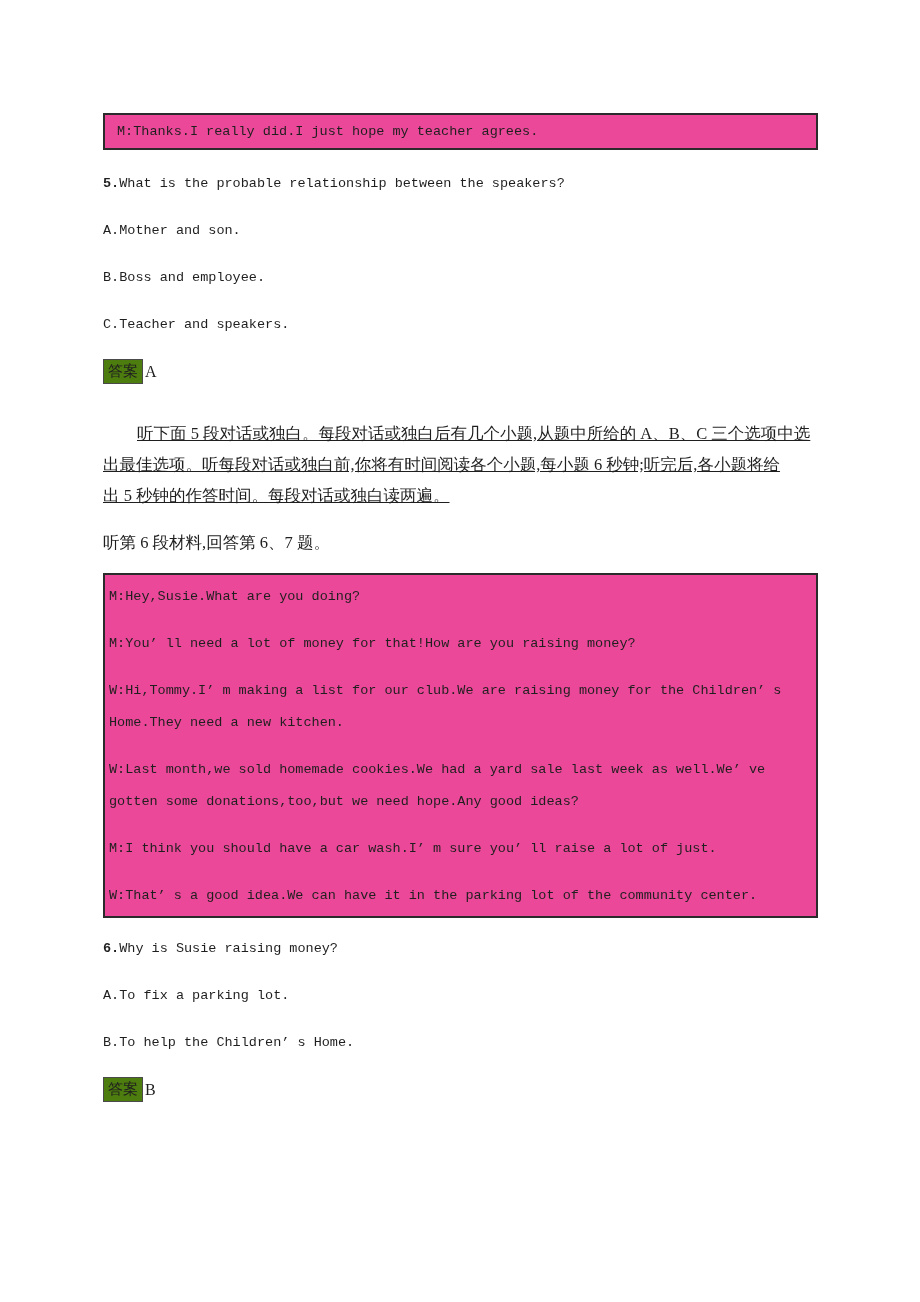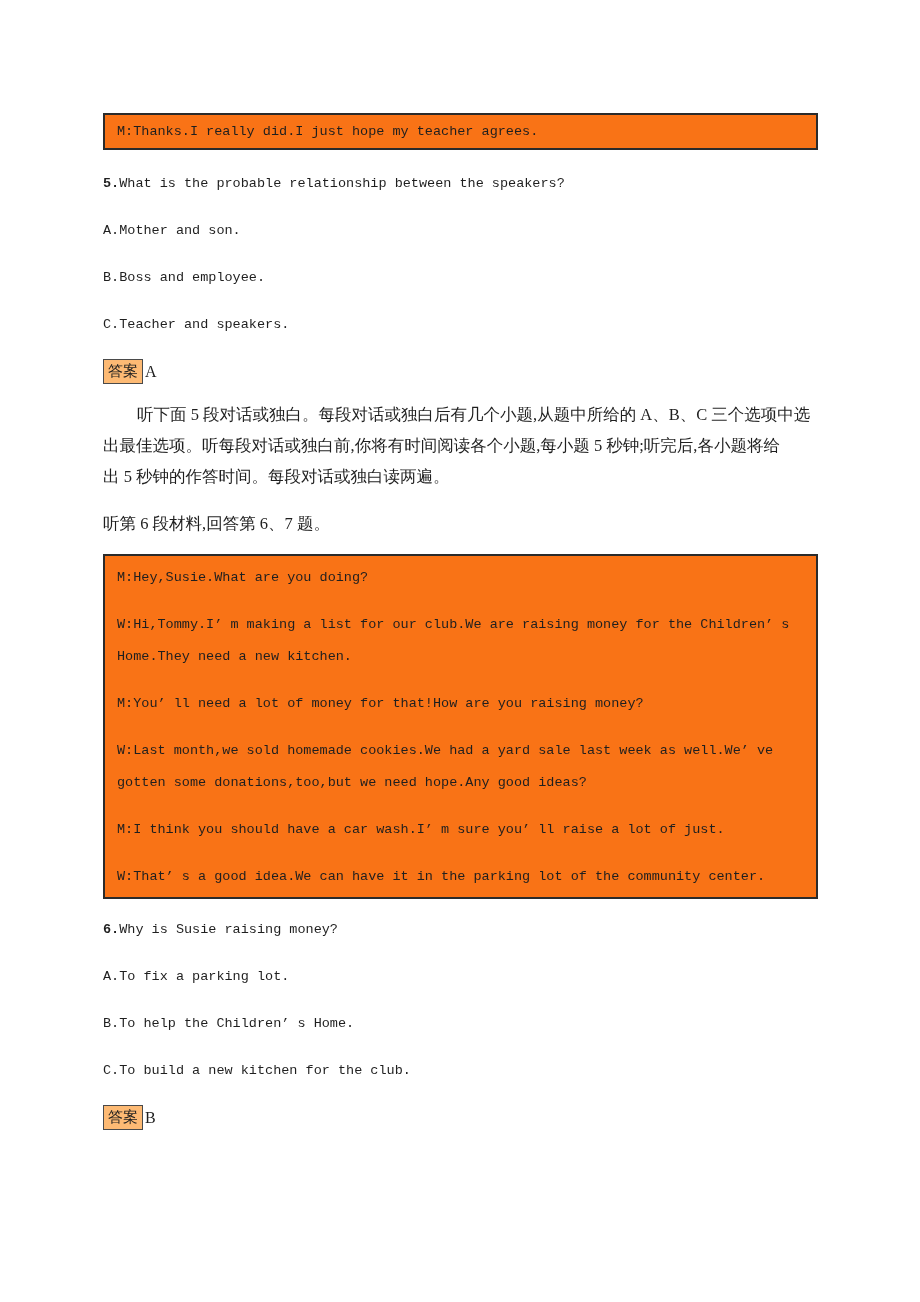--- a/index.html
+++ b/index.html
@@ -28,32 +28,32 @@
   }
   .cn {
     font-family: "Liberation Serif", "DejaVu Serif", serif;
     font-size: 16.5px;
     white-space: pre;
   }
   .dialog-box {
     box-sizing: border-box;
     width: 715px;
     border: 2px solid #2b2b2b;
-    background: #f97316;
+    background: #ec4899;
   }
   .dialog-box.small {
     padding: 8px 12px;
   }
   .dialog-box.small .dlg-line {
     margin: 0;
     line-height: 17px;
   }
   .dialog-box.big {
     margin-top: 7px;
-    padding: 6px 12px 4px 12px;
+    padding: 6px 12px 4px 4px;
   }
   .turn {
     margin: 0 0 15px 0;
   }
   .turn:last-child {
     margin-bottom: 0;
   }
   .turn .dlg-line {
     margin: 0;
     line-height: 32px;
@@ -64,35 +64,36 @@
     align-items: center;
   }
   .rows-q5 { margin-top: 10px; }
   .rows-q6 { margin-top: 7px; }
   .qnum {
     font-weight: bold;
   }
   .answer-badge {
     display: inline-block;
     box-sizing: border-box;
-    background: #fdba74;
+    background: #4d7c0f;
     border: 1px solid #4a4a4a;
     padding: 2px 4px 3px 4px;
     font-family: "Liberation Serif", "DejaVu Serif", serif;
     font-size: 15px;
     line-height: 1.25;
     color: #1f1f1f;
   }
   .answer-letter {
     font-family: "Liberation Serif", "DejaVu Serif", serif;
     font-size: 16px;
     margin-left: 2px;
   }
   .cn-para {
-    margin-top: 4px;
+    margin-top: 23px;
+    text-decoration: underline;
   }
   .cn-line {
     margin: 0;
     height: 31px;
     line-height: 31px;
   }
   .cn-line.indent {
     padding-left: 34px;
   }
   .material-row {
@@ -117,55 +118,54 @@
     <div class="row en">C.Teacher and speakers.</div>
     <div class="row">
       <span class="answer-badge">答案</span>
         <span class="answer-letter">A</span>
     </div>
   </div>
 
 
   <div class="cn-para">
     <p class="cn-line cn indent">听下面 5 段对话或独白。每段对话或独白后有几个小题,从题中所给的 A、B、C 三个选项中选</p>
-    <p class="cn-line cn">出最佳选项。听每段对话或独白前,你将有时间阅读各个小题,每小题 5 秒钟;听完后,各小题将给</p>
+    <p class="cn-line cn">出最佳选项。听每段对话或独白前,你将有时间阅读各个小题,每小题 6 秒钟;听完后,各小题将给</p>
     <p class="cn-line cn">出 5 秒钟的作答时间。每段对话或独白读两遍。</p>
   </div>
 
   <div class="row cn material-row">听第 6 段材料,回答第 6、7 题。</div>
 
   <div class="dialog-box big">
     <div class="turn">
       <p class="dlg-line en">M:Hey,Susie.What are you doing?</p>
     </div>
     <div class="turn">
+      <p class="dlg-line en">M:You’ ll need a lot of money for that!How are you raising money?</p>
+    </div>
+    <div class="turn">
       <p class="dlg-line en">W:Hi,Tommy.I’ m making a list for our club.We are raising money for the Children’ s</p>
       <p class="dlg-line en">Home.They need a new kitchen.</p>
-    </div>
-    <div class="turn">
-      <p class="dlg-line en">M:You’ ll need a lot of money for that!How are you raising money?</p>
     </div>
     <div class="turn">
       <p class="dlg-line en">W:Last month,we sold homemade cookies.We had a yard sale last week as well.We’ ve</p>
       <p class="dlg-line en">gotten some donations,too,but we need hope.Any good ideas?</p>
     </div>
     <div class="turn">
       <p class="dlg-line en">M:I think you should have a car wash.I’ m sure you’ ll raise a lot of just.</p>
     </div>
     <div class="turn">
       <p class="dlg-line en">W:That’ s a good idea.We can have it in the parking lot of the community center.</p>
     </div>
   </div>
 
   <div class="rows-q6">
     <div class="row en">
       <span class="qnum">6.</span><span>Why is Susie raising money?</span>
     </div>
     <div class="row en">A.To fix a parking lot.</div>
     <div class="row en">B.To help the Children’ s Home.</div>
-    <div class="row en">C.To build a new kitchen for the club.</div>
     <div class="row">
       <span class="answer-badge">答案</span>
         <span class="answer-letter">B</span>
     </div>
   </div>
 
 </div>
 
 </body></html>

